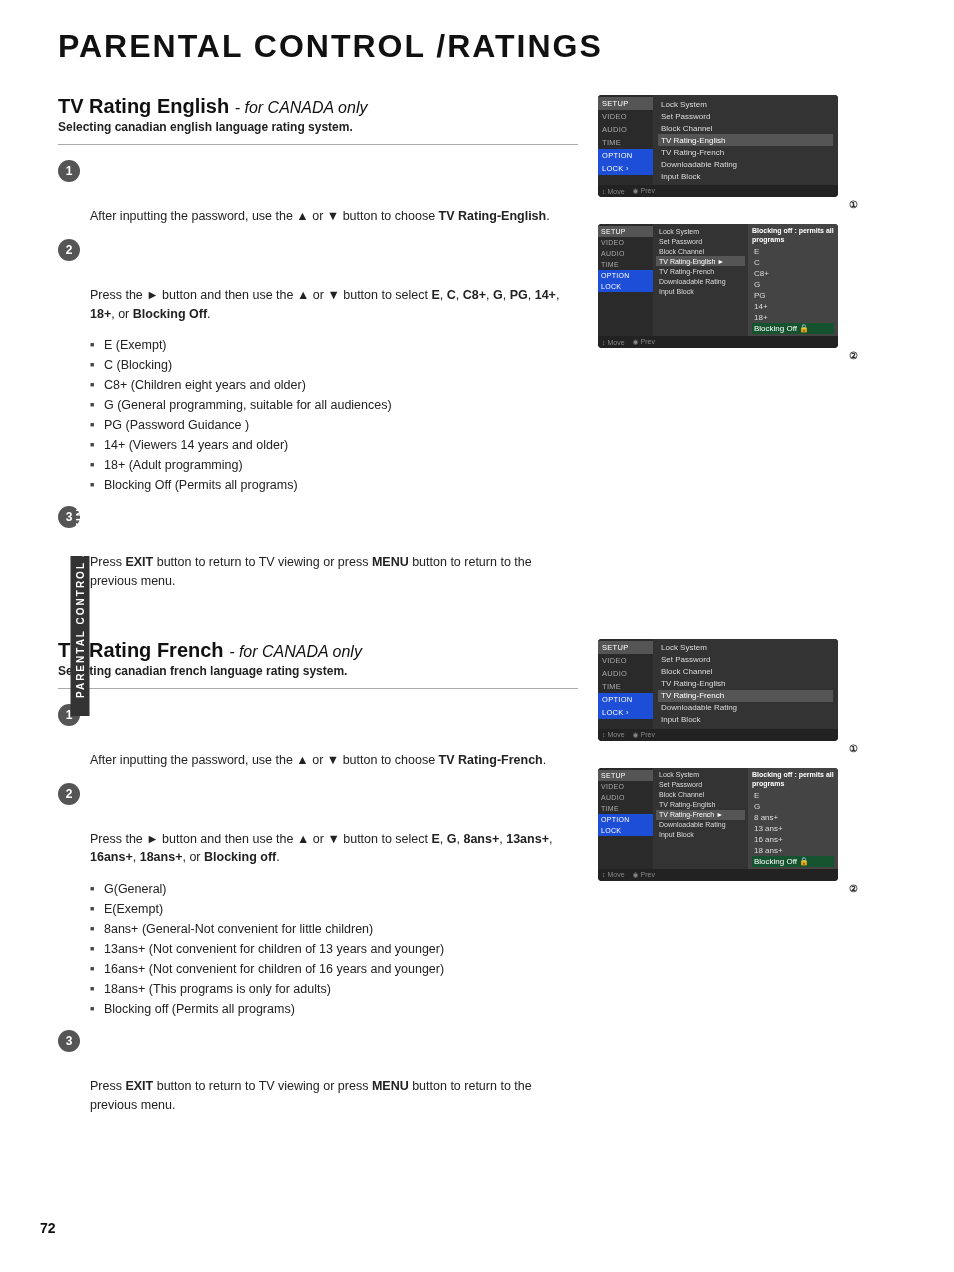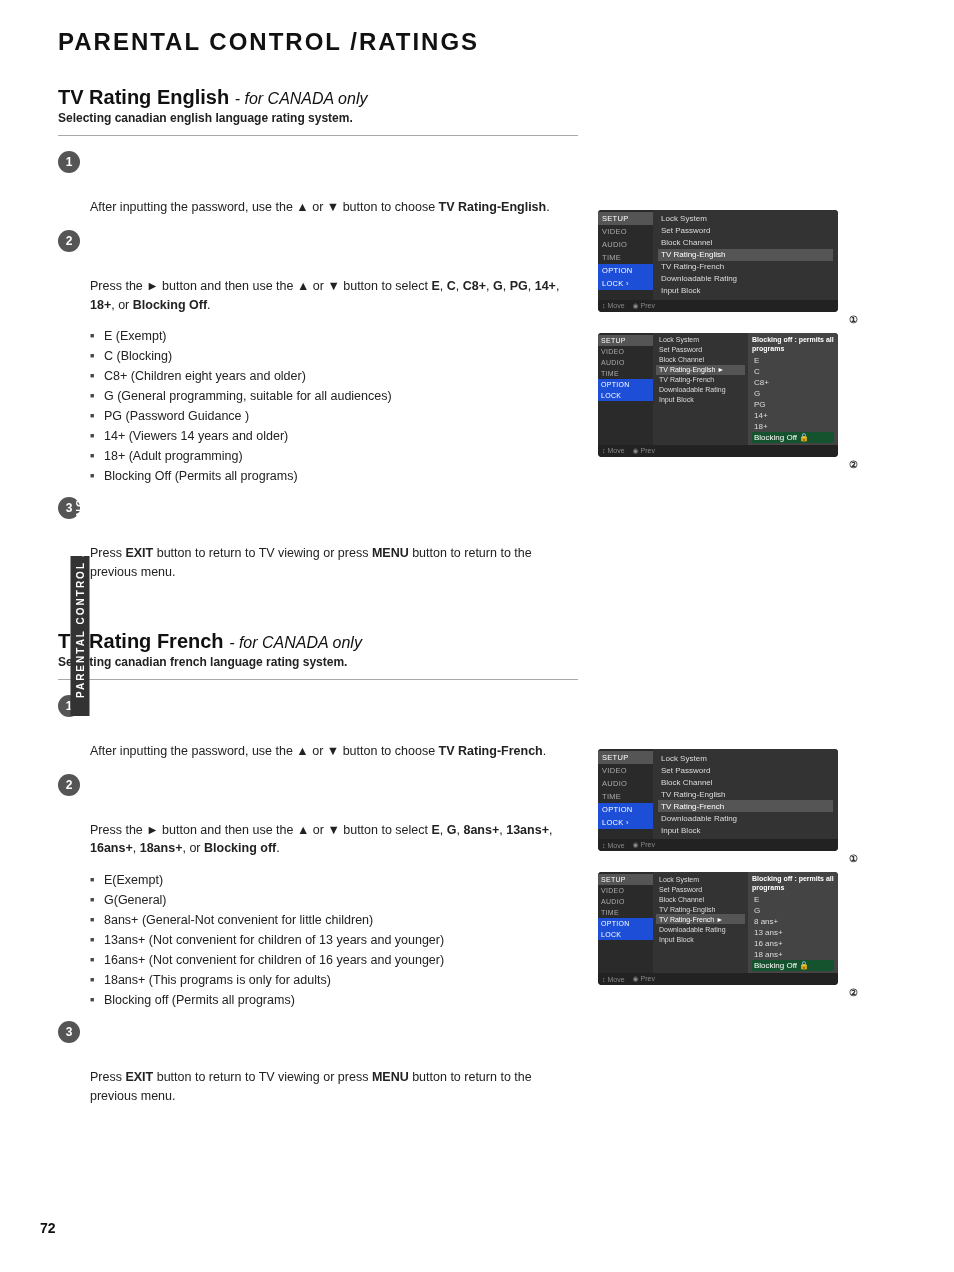--- a/index.html
+++ b/index.html
@@ -33,21 +33,21 @@
       text-align: center;
     }
 
     .main-content {
       margin-left: 28px;
       padding: 28px 30px 30px 30px;
     }
 
     
     .page-title {
-      font-size: 24px;
+      font-size: 32px;
       font-weight: bold;
       letter-spacing: 2px;
       text-transform: uppercase;
       margin-bottom: 30px;
       color: #111;
     }
 
     
     .section {
       margin-bottom: 36px;
@@ -87,23 +87,22 @@
 
     .left-col {
       flex: 1;
       max-width: 520px;
     }
 
     .right-col {
       width: 260px;
       display: flex;
       flex-direction: column;
-      gap: 8px;
+      gap: 14px;
       padding-top: 0;
-      justify-content: center;
     }
 
     
     .step {
       display: flex;
       align-items: flex-start;
       margin-bottom: 12px;
       gap: 10px;
     }
 
@@ -439,22 +438,22 @@
         </div>
 
         <div class="step">
           <div class="step-number">2</div>
           <div class="step-content">
             Press the ► button and then use the ▲ or ▼ button to select <strong>E</strong>, <strong>G</strong>, <strong>8ans+</strong>, <strong>13ans+</strong>, <strong>16ans+</strong>, <strong>18ans+</strong>, or <strong>Blocking off</strong>.
           </div>
         </div>
 
         <ul class="bullet-list">
+          <li>G(General)</li>
           <li>E(Exempt)</li>
-          <li>G(General)</li>
           <li>8ans+ (General-Not convenient for little children)</li>
           <li>13ans+ (Not convenient for children of 13 years and younger)</li>
           <li>16ans+ (Not convenient for children of 16 years and younger)</li>
           <li>18ans+ (This programs is only for adults)</li>
           <li>Blocking off (Permits all programs)</li>
         </ul>
 
         <div class="step">
           <div class="step-number">3</div>
           <div class="step-content">

